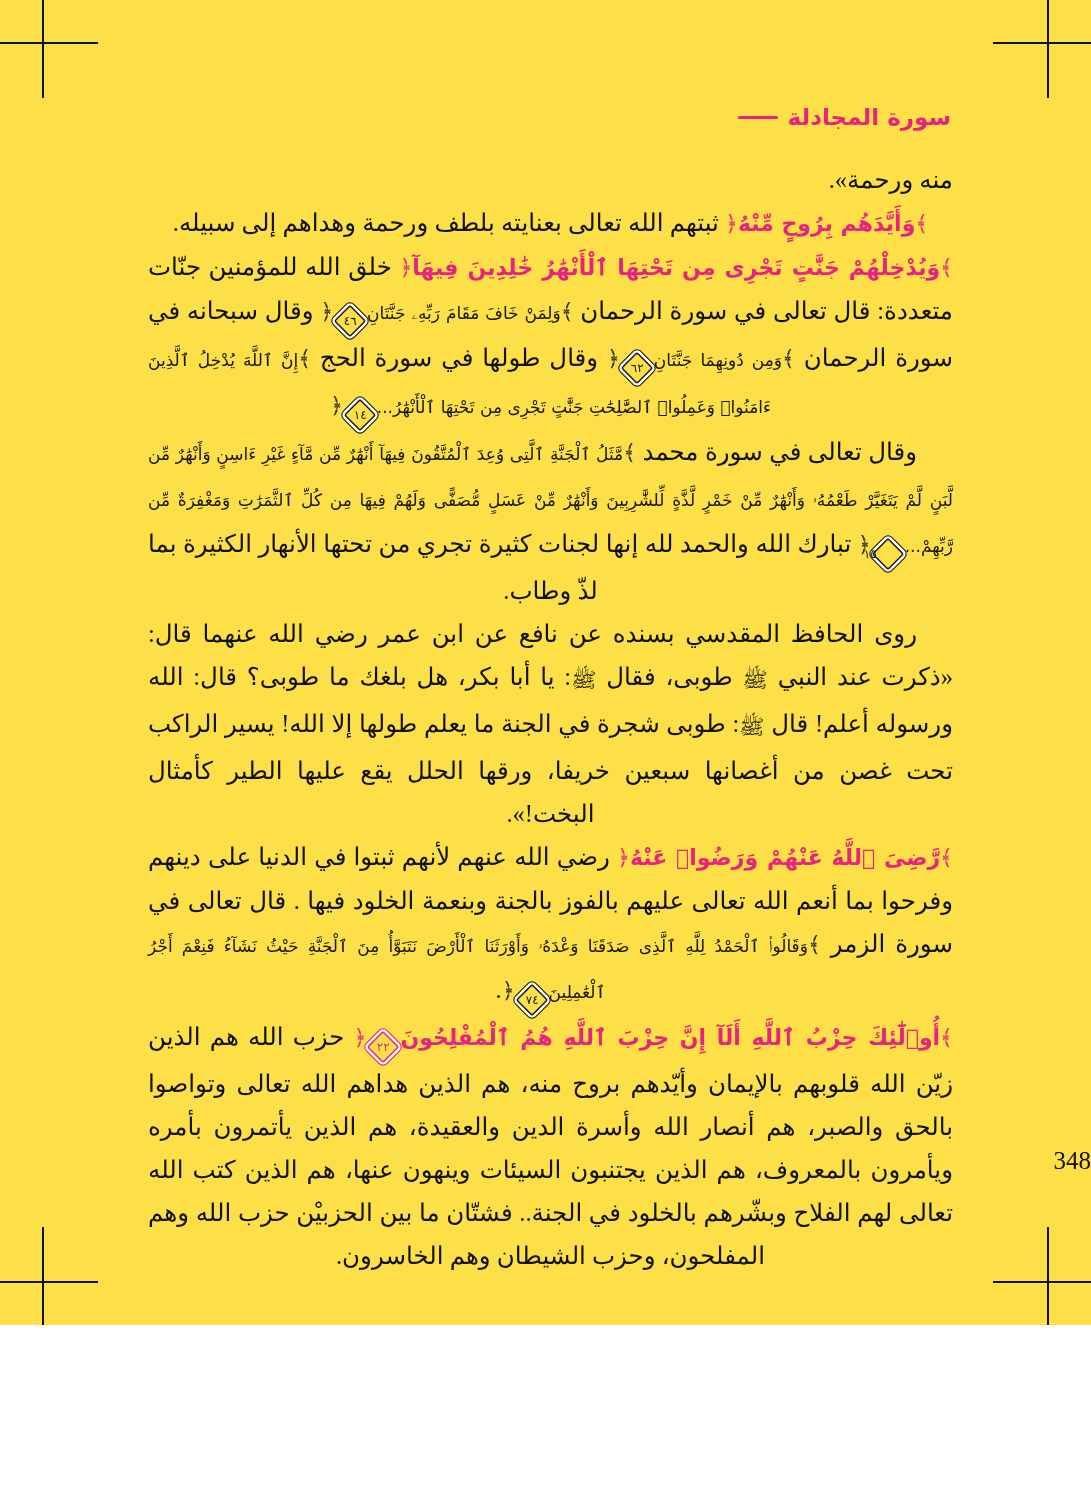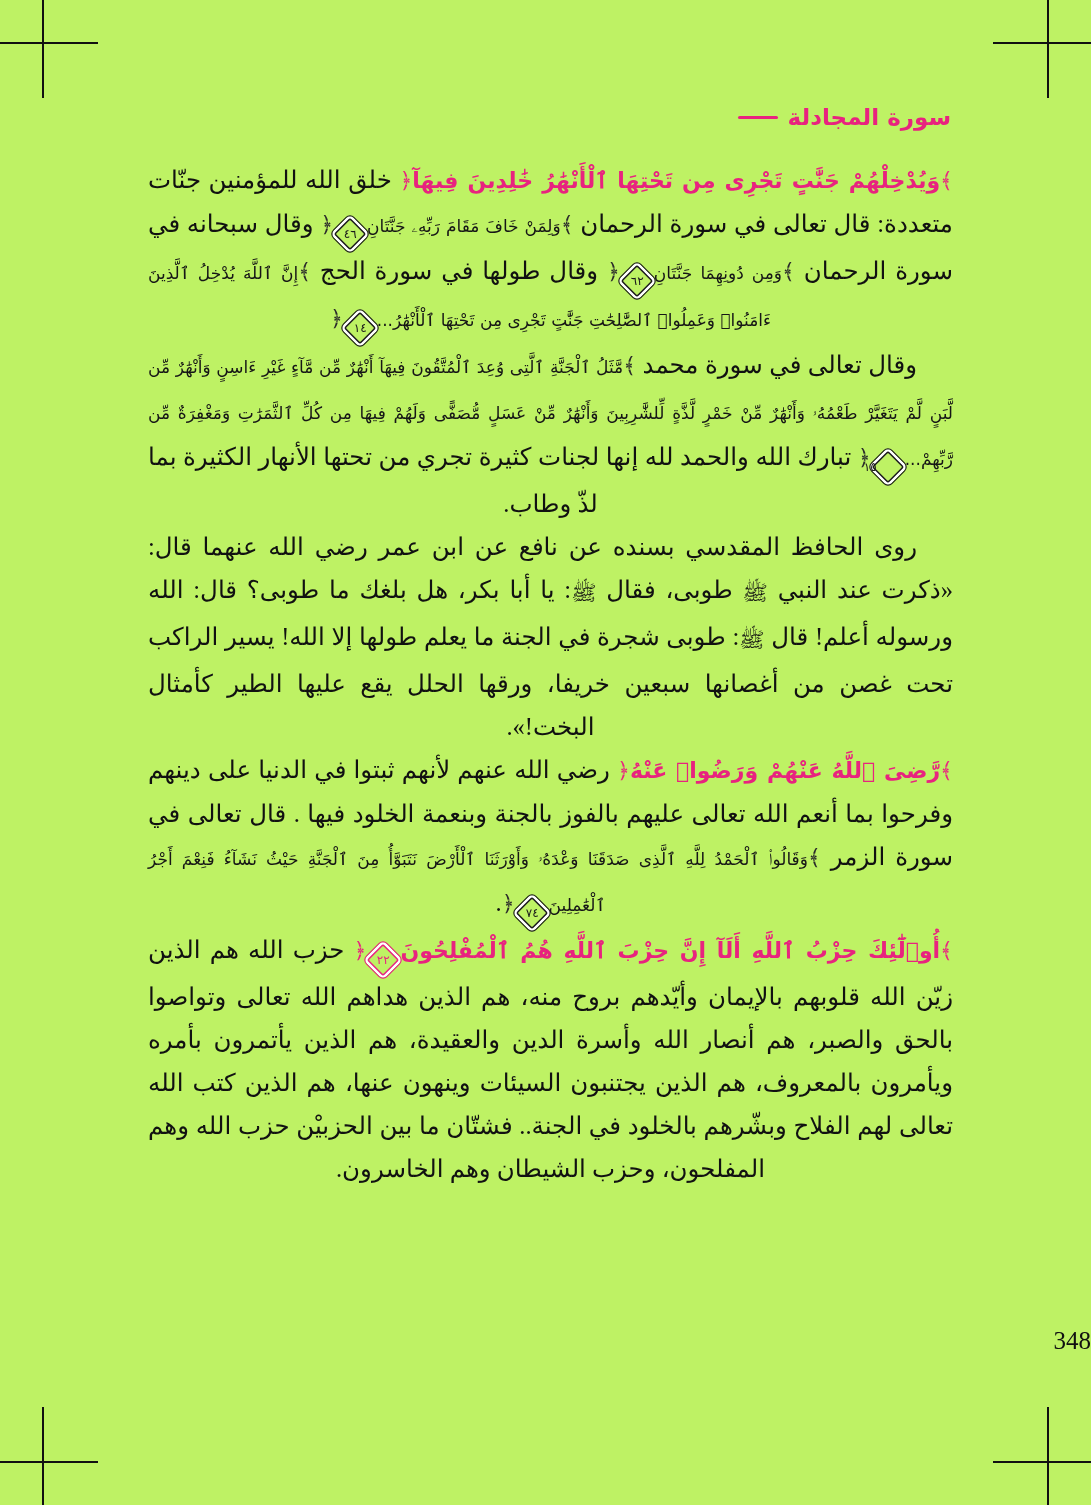--- a/index.html
+++ b/index.html
@@ -3,22 +3,22 @@
 <meta charset="utf-8">
 <style>
   html, body {
     margin: 0;
     padding: 0;
     background: #ffffff;
   }
   .page {
     position: relative;
     width: 1091px;
-    height: 1505px;
-    background: #bef264;
+    height: 1325px;
+    background: #fde047;
     overflow: hidden;
     font-family: "Liberation Serif", "DejaVu Serif", serif;
   }
 
   
   .crop {
     position: absolute;
     background: #111111;
   }
   .crop.v { width: 2px; height: 98px; }
@@ -161,21 +161,27 @@
   <div class="crop v br-v"></div>
   <div class="crop h br-h"></div>
 
   <div class="runhead">
     <span>سورة المجادلة</span>
     <span class="rule"></span>
   </div>
 
   <div class="column">
 
-
+    <p class="para rightline">
+      <span>منه ورحمة».</span>
+    </p>
+
+    <p class="para lastline">
+      <span class="brk pink">﴾</span><span class="q">وَأَيَّدَهُم بِرُوحٍ مِّنْهُ</span><span class="brk pink">﴿</span><span> ثبتهم الله تعالى بعنايته بلطف ورحمة وهداهم إلى سبيله.</span>
+    </p>
 
     <p class="para lastline">
       <span class="brk pink">﴾</span><span class="q">وَيُدْخِلْهُمْ جَنَّٰتٍ تَجْرِى مِن تَحْتِهَا ٱلْأَنْهَٰرُ خَٰلِدِينَ فِيهَآ</span><span class="brk pink">﴿</span><span> خلق الله للمؤمنين جنّات متعددة: قال تعالى في سورة الرحمان </span><span class="brk">﴾</span><span class="qk">وَلِمَنْ خَافَ مَقَامَ رَبِّهِۦ جَنَّتَانِ</span><span class="ayah">
           <span>٤٦</span>
         </span><span class="brk">﴿</span><span> وقال سبحانه في سورة الرحمان </span><span class="brk">﴾</span><span class="qk">وَمِن دُونِهِمَا جَنَّتَانِ</span><span class="ayah">
           <span>٦٢</span>
         </span><span class="brk">﴿</span><span> وقال طولها في سورة الحج </span><span class="brk">﴾</span><span class="qk">إِنَّ ٱللَّهَ يُدْخِلُ ٱلَّذِينَ ءَامَنُوا۟ وَعَمِلُوا۟ ٱلصَّٰلِحَٰتِ جَنَّٰتٍ تَجْرِى مِن تَحْتِهَا ٱلْأَنْهَٰرُ...</span><span class="ayah">
           <span>١٤</span>
         </span><span class="brk">﴿</span>
     </p>

